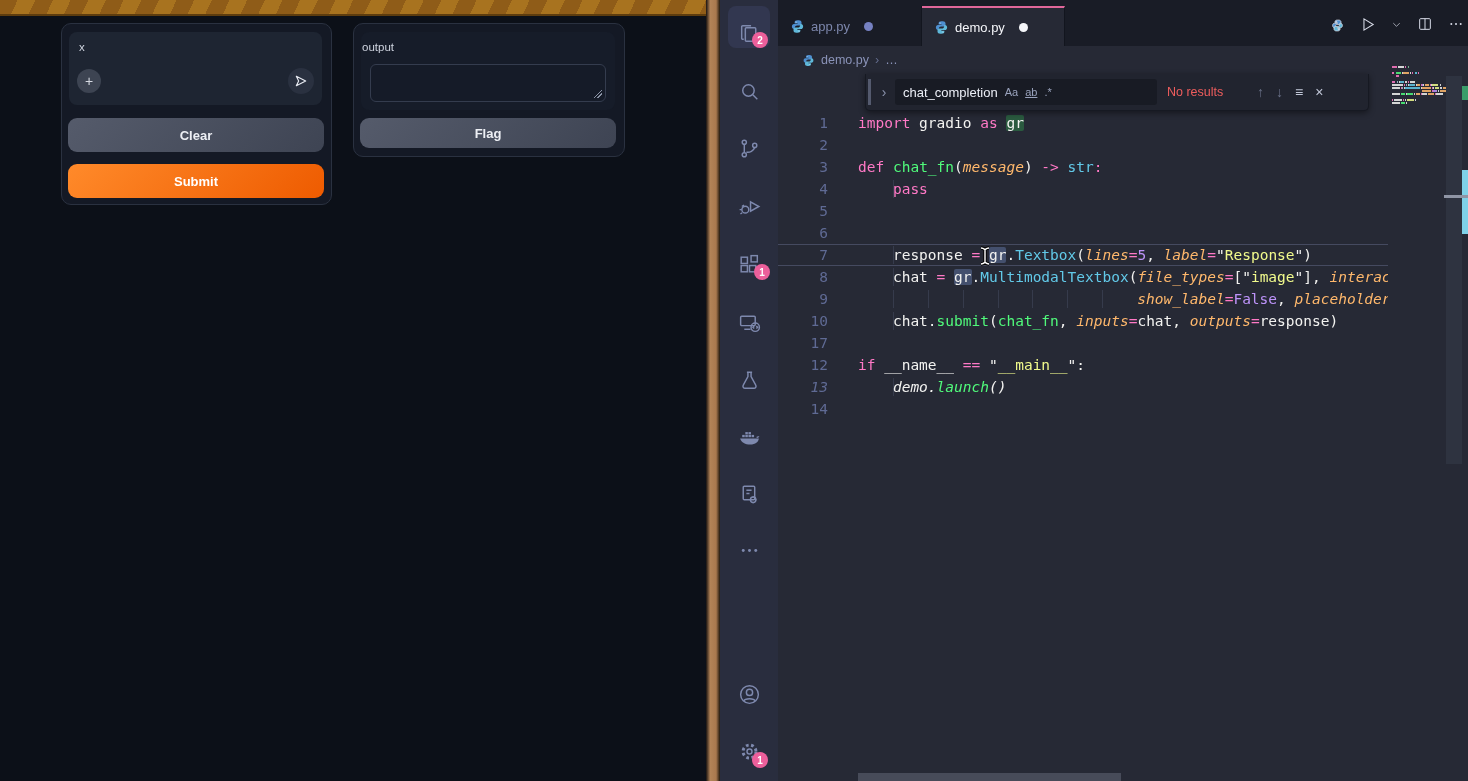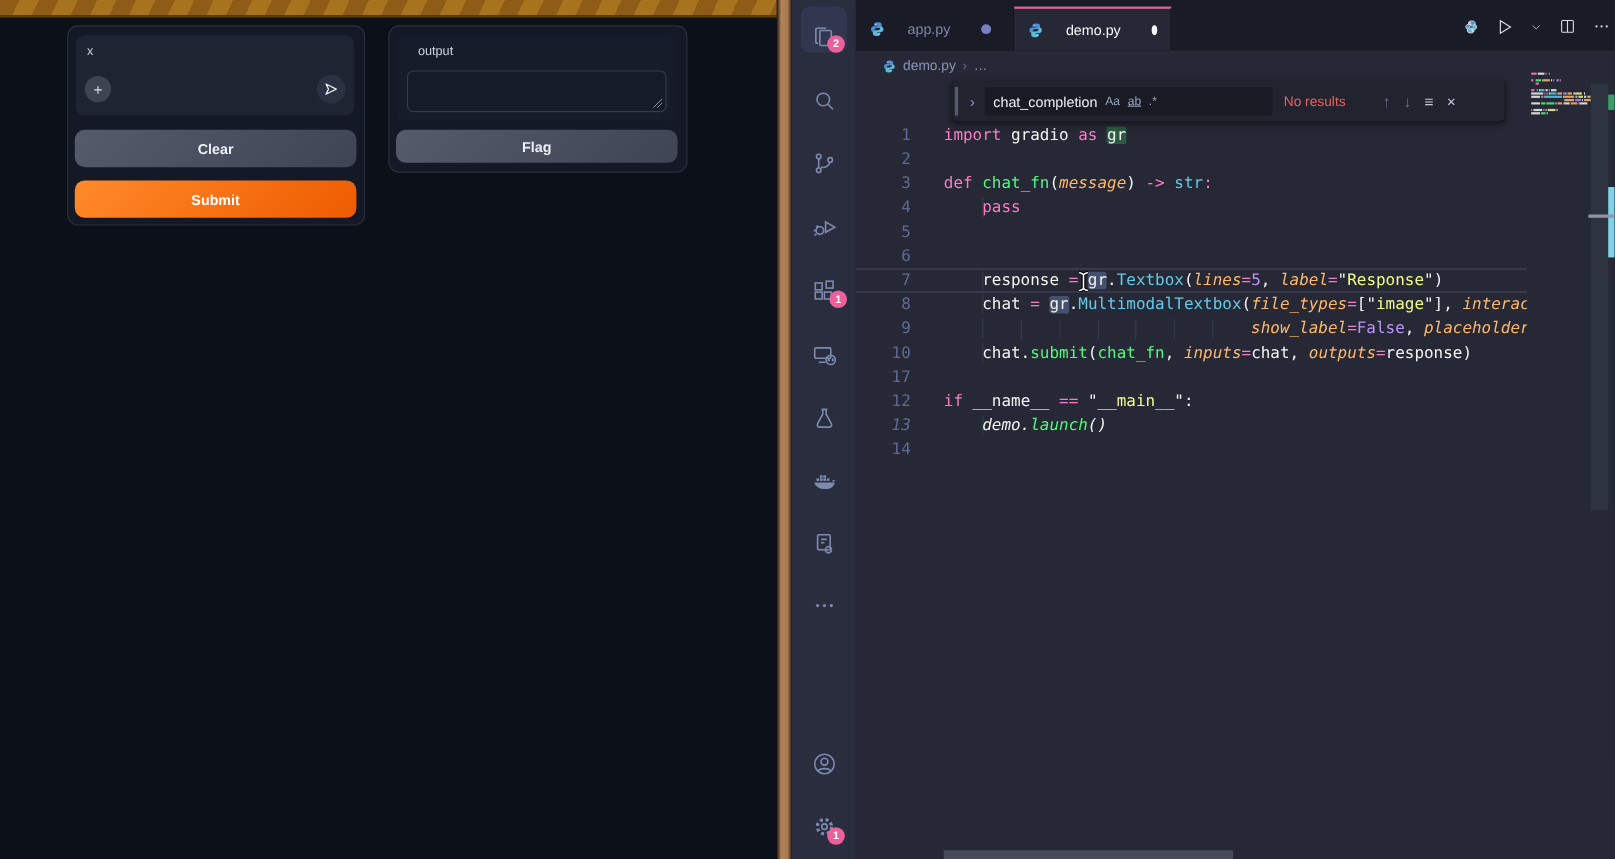--- a/index.html
+++ b/index.html
@@ -36,21 +36,21 @@
   .vscode{position:absolute;left:720px;top:0;width:748px;height:781px;background:#262935;display:flex;}
   .activitybar{width:58px;background:#292d3e;position:relative;flex:none;}
   .ab-item{position:absolute;left:0;width:58px;height:50px;display:flex;align-items:center;justify-content:center;}
   .ab-item svg{stroke:#7e89ae;fill:none;stroke-width:1.4;width:25px;height:25px;}
   .ab-active-bg{position:absolute;left:8px;top:6px;width:42px;height:42px;border-radius:8px;background:#323750;}
   .badge{position:absolute;width:16px;height:16px;border-radius:50%;background:#ec5f9b;color:#fff;
     font-size:10px;font-weight:bold;display:flex;align-items:center;justify-content:center;}
 
   .editor-col{position:relative;flex:1;background:#262935;overflow:hidden;}
   .tabbar{position:absolute;left:0;top:0;right:0;height:46px;background:#191c26;display:flex;align-items:flex-end;}
-  .tab{height:40px;display:flex;align-items:center;gap:20px;padding:0 12px;font-size:13px;
+  .tab{height:40px;display:flex;align-items:center;gap:6px;padding:0 12px;font-size:13px;
     color:#7c86ab;background:#191c26;border-right:1px solid #12151e;box-sizing:border-box;cursor:pointer;}
   .tab.active{background:#262935;color:#f5f6fa;border-top:2px solid #e0679a;}
   .tab .dot{width:9px;height:9px;border-radius:50%;background:#7681c2;margin-left:8px;}
   .tab.active .dot{background:#f5f6fa;}
   .tab .desc{font-size:12px;color:#5e6786;margin-left:2px;}
   .editor-actions{position:absolute;right:4px;top:8px;height:32px;display:flex;align-items:center;gap:15px;
     color:#d8dce8;}
   .editor-actions svg{stroke:#d8dce8;fill:none;stroke-width:1.5;}
 
   .breadcrumb{position:absolute;left:0;top:46px;right:0;height:28px;display:flex;align-items:center;
@@ -120,21 +120,21 @@
       <div class="gr-btn secondary" style="left:6px;top:94px;width:256px;">
         <span>Clear</span>
       </div>
       <div class="gr-btn primary" style="left:6px;top:140px;width:256px;">
         <span>Submit</span>
       </div>
     </div>
 
     <div class="gr-card" style="left:353px;top:23px;width:270px;height:132px">
       <div class="gr-inputbox" style="left:7px;top:8px;width:254px;height:78px;background:#161c29">
-        <span class="gr-label" style="left:19px;top:9px">output</span>
+        <span class="gr-label" style="left:1px;top:9px">output</span>
         <div class="gr-textarea" style="left:9px;top:32px;width:234px;height:36px">
           <div class="gr-resize"></div>
         </div>
       </div>
       <div class="gr-btn secondary" style="left:6px;top:94px;width:256px;height:30px">
         <span>Flag</span>
       </div>
     </div>
 
   </div>

